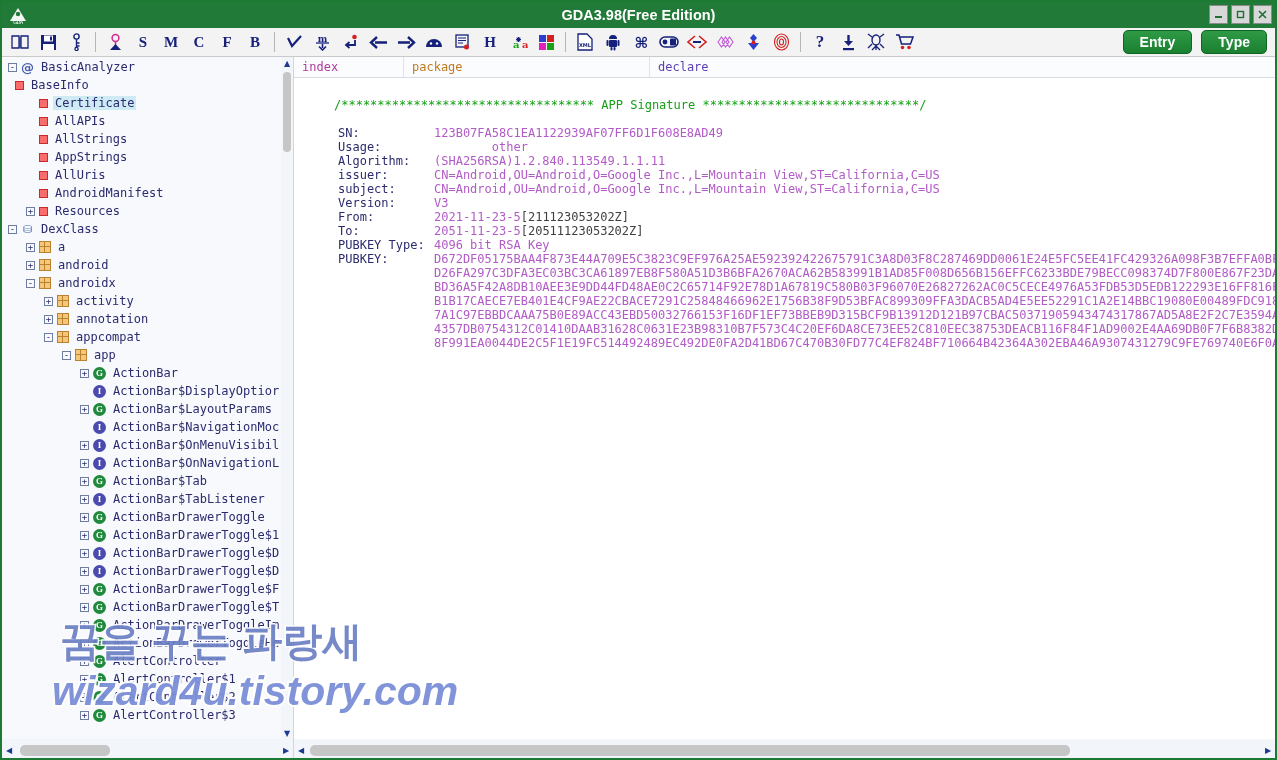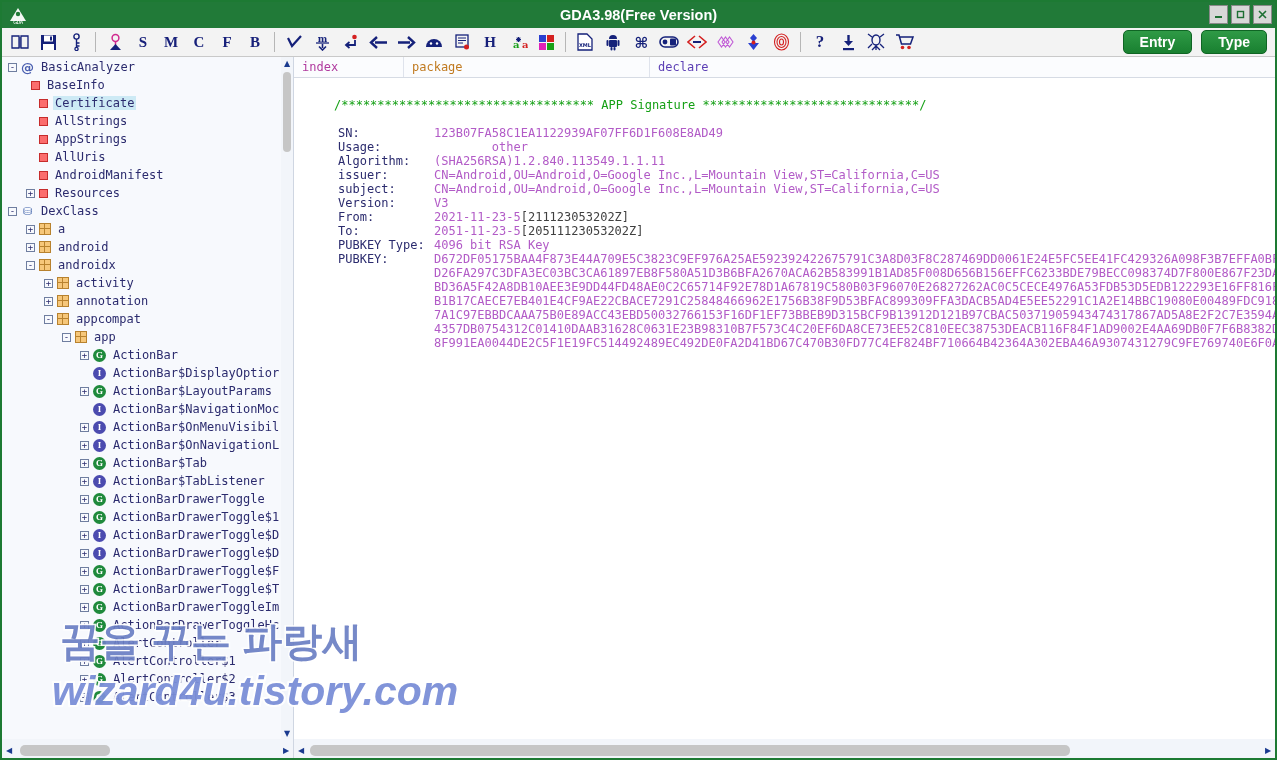--- a/index.html
+++ b/index.html
@@ -327,21 +327,21 @@
 <div id="app">
 
   <div class="titlebar">
     <div class="logo">
       <svg width="22" height="20" viewBox="0 0 22 20">
         <path d="M3 16 L11 3 L19 16 Z" fill="#ffffff" opacity="0.95"></path>
         <circle cx="11" cy="9" r="2.2" fill="#217a38"></circle>
         <text x="11" y="19" font-size="5" fill="#ffffff" text-anchor="middle" font-family="DejaVu Sans">GDA</text>
       </svg>
     </div>
-    <div class="win-title">GDA3.98(Free Version)</div>
+    <div class="win-title">GDA3.98(Free Edition)</div>
     <div class="win-btns">
       <div class="win-btn">
         <svg width="11" height="11" viewBox="0 0 11 11">
             <rect x="2" y="7" width="7" height="2" fill="#1d6f33"></rect>
           </svg>
       </div>
       <div class="win-btn">
         <svg width="11" height="11" viewBox="0 0 11 11">
             <rect x="2.5" y="2.5" width="6" height="6" fill="none" stroke="#1d6f33" stroke-width="1.4"></rect>
           </svg>
@@ -540,29 +540,34 @@
 
   <div class="body">
 
     <div class="tree-pane">
       <div class="tree" id="tree">
           <div class="row" style="padding-left: 6px;">
             <span class="toggle">-</span>
             <span class="ico at">@</span>
             <span class="lbl">BasicAnalyzer</span>
           </div>
-          <div class="row" style=" margin-left: 16px;">
+          <div class="row" style="">
             <span class="toggle blank"></span>
             <span class="ico red"></span>
             <span class="lbl">BaseInfo</span>
           </div>
           <div class="row sel" style="padding-left: 24px;">
             <span class="toggle blank"></span>
             <span class="ico red"></span>
             <span class="lbl">Certificate</span>
+          </div>
+          <div class="row" style="padding-left: 24px;">
+            <span class="toggle blank"></span>
+            <span class="ico red"></span>
+            <span class="lbl">AllAPIs</span>
           </div>
           <div class="row" style="padding-left: 24px;">
             <span class="toggle blank"></span>
             <span class="ico red"></span>
             <span class="lbl">AllStrings</span>
           </div>
           <div class="row" style="padding-left: 24px;">
             <span class="toggle blank"></span>
             <span class="ico red"></span>
             <span class="lbl">AppStrings</span>

